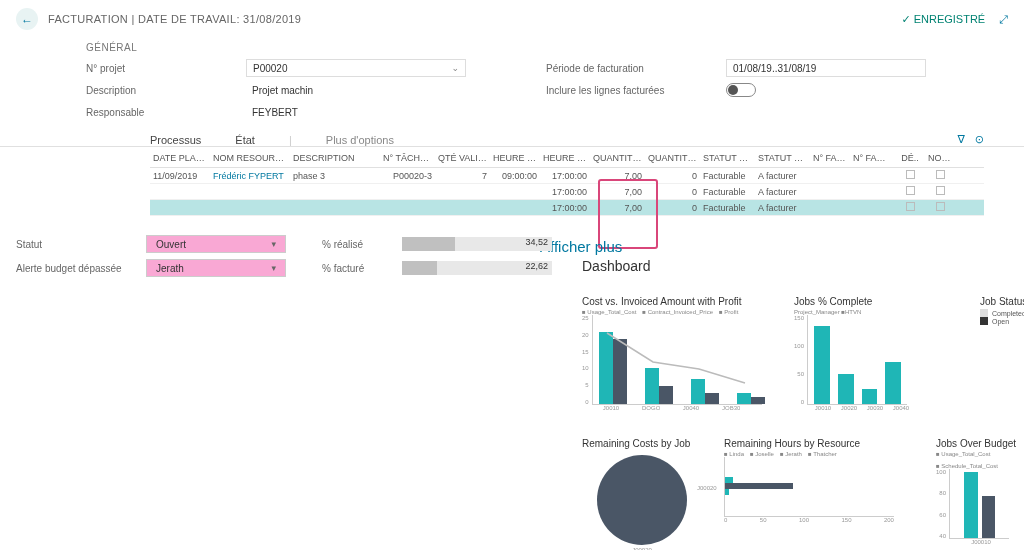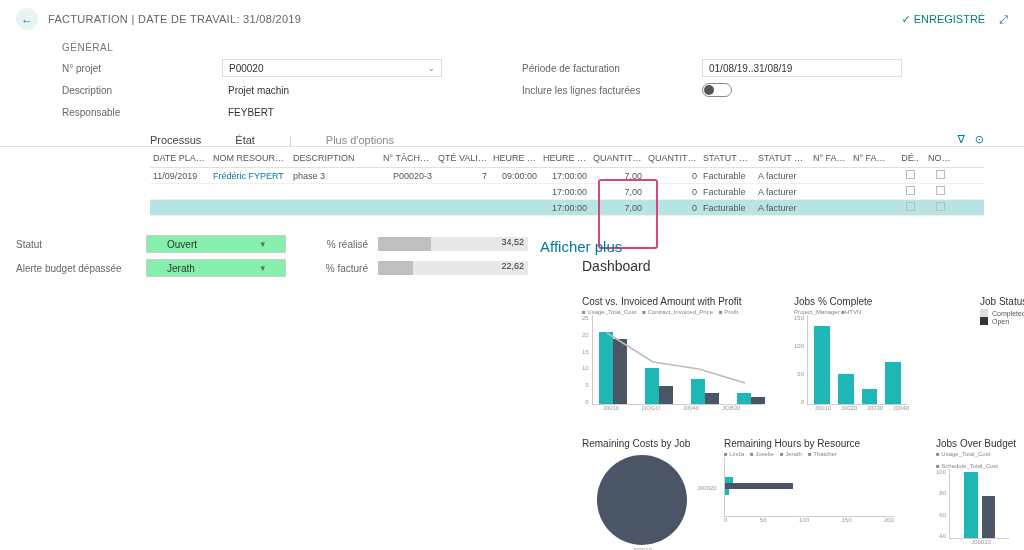--- a/index.html
+++ b/index.html
@@ -2,21 +2,21 @@
 <html><head>
 <meta charset="utf-8">
 <style>
 * { box-sizing: border-box; margin: 0; padding: 0; font-family: 'Segoe UI', Arial, sans-serif; }
 body { background: #fff; color: #333; font-size: 11px; width: 1024px; height: 550px; overflow: hidden; position: relative; }
 .top-bar { display: flex; align-items: center; padding: 8px 16px; gap: 10px; }
 .back-btn { width: 22px; height: 22px; border-radius: 50%; background: #e8f3f3; display: flex; align-items: center; justify-content: center; cursor: pointer; color: #0078a0; font-size: 12px; }
 .breadcrumb { color: #666; font-size: 11px; letter-spacing: .3px; }
 .top-right { margin-left: auto; display: flex; align-items: center; gap: 14px; color: #008272; font-size: 11px; }
 .icon { display: inline-flex; align-items: center; justify-content: center; }
-.general { padding: 4px 40px 6px 62px; }
+.general { padding: 4px 40px 6px 86px; }
 .section-title { color: #777; font-size: 10px; letter-spacing: .5px; margin-bottom: 4px; }
 .form-row { display: flex; align-items: center; height: 22px; }
 .form-label { width: 160px; color: #666; font-size: 10px; }
 .form-field { flex: 0 0 220px; border: 1px solid #ddd; height: 18px; padding: 0 6px; display: flex; align-items: center; font-size: 10px; color: #333; background: #fff; position: relative; }
 .form-field.plain { border: none; }
 .form-field .chev { margin-left: auto; color: #888; font-size: 9px; }
 .form-col2 { margin-left: 80px; display: flex; align-items: center; }
 .toggle { width: 30px; height: 14px; border: 1px solid #888; border-radius: 8px; position: relative; }
 .toggle::after { content: ""; width: 10px; height: 10px; background: #555; border-radius: 50%; position: absolute; top: 1px; left: 1px; }
 .tabs { display: flex; align-items: center; border-bottom: 1px solid #e0e0e0; padding: 4px 40px 0 150px; gap: 34px; font-size: 11px; color: #444; }
@@ -28,23 +28,23 @@
 .col { padding: 2px 3px; overflow: hidden; white-space: nowrap; text-overflow: ellipsis; }
 .c-date{width:60px}.c-res{width:80px}.c-desc{width:90px}.c-task{width:55px;text-align:right}.c-qte{width:55px;text-align:right}.c-h1{width:50px;text-align:right}.c-h2{width:50px;text-align:right}.c-qaf{width:55px;text-align:right}.c-qf{width:55px;text-align:right}.c-st{width:55px}.c-st2{width:55px}.c-nf{width:40px}.c-nf2{width:45px}.c-de{width:30px;text-align:center}.c-non{width:30px;text-align:center}
 .grid-row { display: flex; border-bottom: 1px solid #f0f0f0; height: 16px; align-items: center; }
 .grid-row.sel { background: #b8e4e4; }
 .highlight-col { position: absolute; border: 2px solid #d9467a; border-radius: 3px; pointer-events: none; }
 .afficher { position: absolute; left: 540px; top: 238px; font-size: 15px; color: #0078a0; }
 .validation { position: absolute; left: 16px; top: 232px; width: 560px; }
 .validation h3 { font-size: 13px; font-weight: 400; color: #333; margin-bottom: 8px; }
 .val-row { display: flex; align-items: center; height: 24px; gap: 10px; font-size: 10px; }
 .val-label { width: 120px; color: #666; }
-.val-select { width: 140px; height: 18px; border: 1px solid #ccc; padding: 0 20px; display: flex; align-items: center; background: #86efac; }
+.val-select { width: 140px; height: 18px; border: 1px solid #ccc; padding: 0 9px; display: flex; align-items: center; background: #f9a8d4; }
 .val-select .chev { margin-left: auto; color: #666; font-size: 9px; }
-.val-metric { width: 70px; color: #666; margin-left: 2px; text-align: right; }
+.val-metric { width: 70px; color: #666; margin-left: 26px; }
 .val-bar { width: 150px; height: 14px; background: #e8e8e8; position: relative; }
 .val-bar-fill { height: 100%; background: #c0c0c0; }
 .val-bar-txt { position: absolute; right: 4px; top: 0; font-size: 9px; color: #333; }
 .dashboard { position: absolute; left: 582px; top: 258px; font-size: 14px; font-weight: 400; }
 .charts1 { position: absolute; left: 582px; top: 296px; display: flex; gap: 22px; }
 .chart { font-size: 8px; color: #666; }
 .chart-title { font-size: 10px; color: #333; margin-bottom: 2px; }
 .legend { font-size: 6px; color: #888; display: flex; gap: 6px; flex-wrap: wrap; }
 .legend span::before { content: "■ "; }
 .axis { display: flex; }

